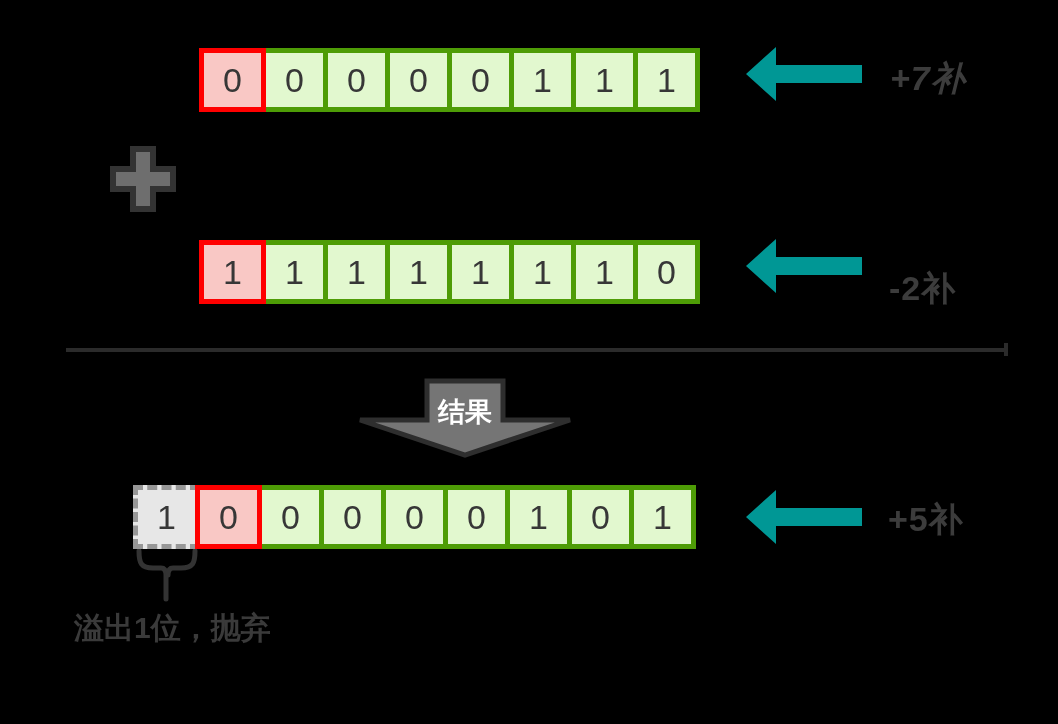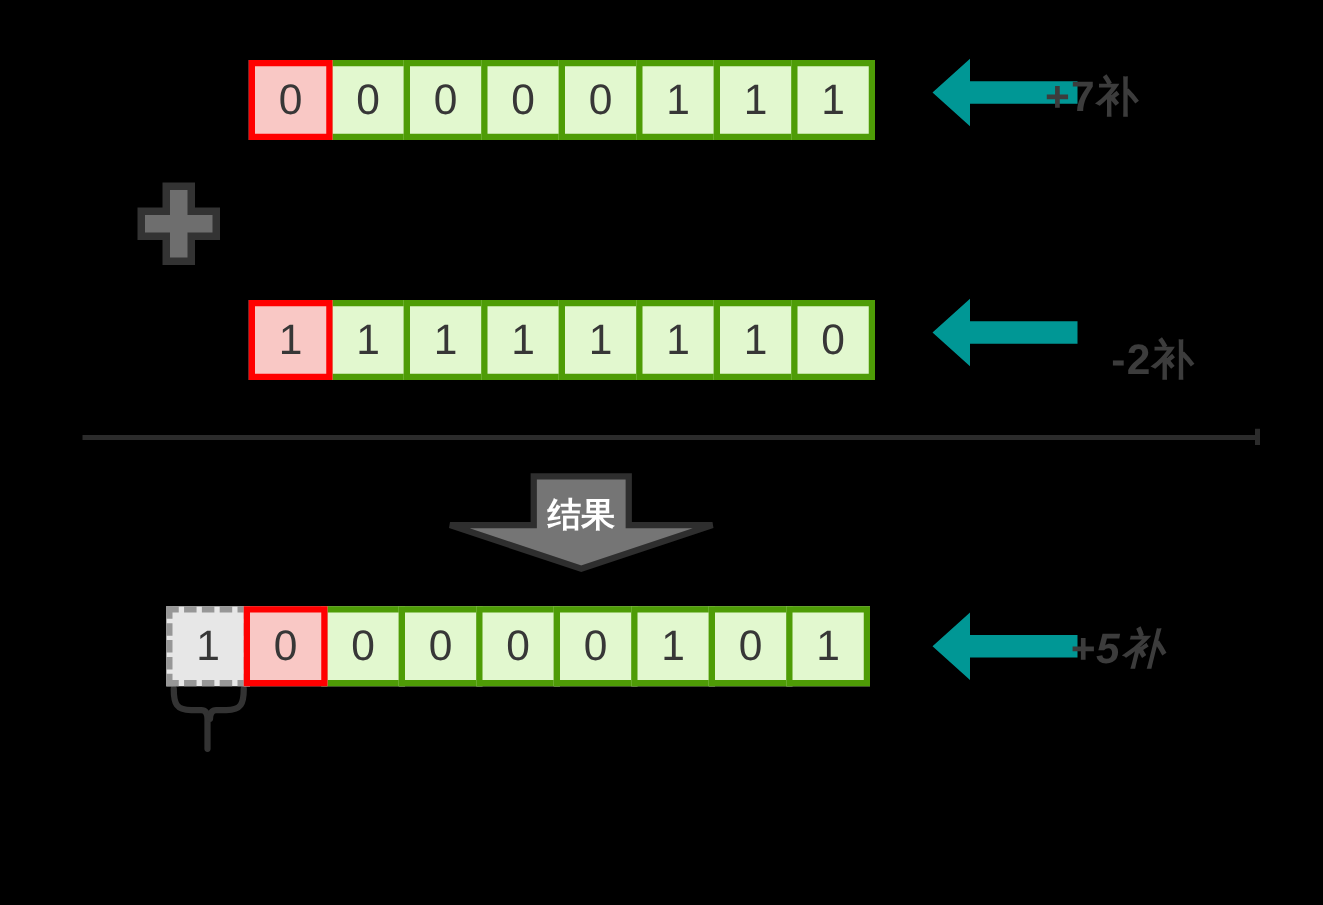--- a/index.html
+++ b/index.html
@@ -55,21 +55,21 @@
       <div class="cell ">1</div>
       <div class="cell ">1</div>
       <div class="cell ">1</div>
       <div class="cell ">1</div>
       <div class="cell ">0</div>
     </div>
 
   <svg width="120" height="58" viewBox="0 0 120 58" style="left:744px;top:45px;">
     <polygon points="2,29 32,2 32,20 118,20 118,38 32,38 32,56" fill="#009795"></polygon>
   </svg>
-  <div class="side-label" style="left:836px;top:58px;">+7补</div>
+  <div class="side-label" style="left:890px;top:58px;font-style:italic;">+7补</div>
 
   <svg width="120" height="58" viewBox="0 0 120 58" style="left:744px;top:237px;">
     <polygon points="2,29 32,2 32,20 118,20 118,38 32,38 32,56" fill="#009795"></polygon>
   </svg>
   <div class="side-label" style="left:889px;top:268px;">-2补</div>
 
   <div class="divider" style="left:66px;top:348px;width:942px;height:4px;"></div>
   <div class="divider" style="left:1004px;top:343px;width:4px;height:13px;"></div>
 
   <svg width="220" height="82" viewBox="0 0 220 82" style="left:355px;top:376px;">
@@ -85,21 +85,22 @@
       <div class="cell ">0</div>
       <div class="cell ">0</div>
       <div class="cell ">1</div>
       <div class="cell ">0</div>
       <div class="cell ">1</div>
     </div>
 
   <svg width="120" height="58" viewBox="0 0 120 58" style="left:744px;top:488px;">
     <polygon points="2,29 32,2 32,20 118,20 118,38 32,38 32,56" fill="#009795"></polygon>
   </svg>
-  <div class="side-label" style="left:856px;top:499px;font-style:italic;">+5补</div>
+  <div class="side-label" style="left:888px;top:499px;">+5补</div>
 
   <svg width="90" height="54" viewBox="0 0 90 54" style="left:125px;top:549px;">
     <path d="M14,2 C14,14 16,19 28,19 L36,19 C40,19 41,22 41,26 L41,50" fill="none" stroke="#333333" stroke-width="5" stroke-linecap="round"></path>
     <path d="M70,2 C70,14 68,19 56,19 L48,19 C44,19 43,22 43,26" fill="none" stroke="#333333" stroke-width="5" stroke-linecap="round"></path>
   </svg>
 
+  <div class="note">溢出1位，抛弃</div>
 
 </div>
 
 </body></html>

